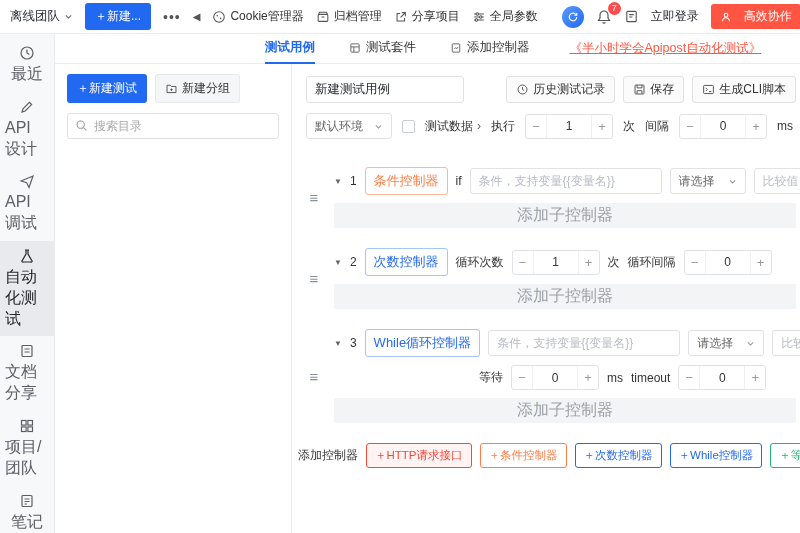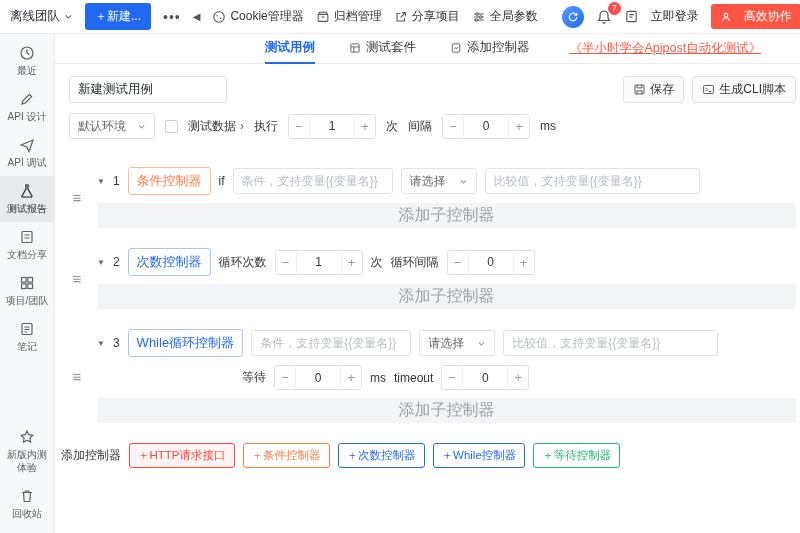--- a/index.html
+++ b/index.html
@@ -23,21 +23,21 @@
   .login{font-size:12px;color:#1f2329;cursor:pointer;}
   .collab-btn{background:#ff5542;color:#fff;border:none;border-radius:3px;padding:4px 9px;font-size:12px;display:flex;align-items:center;gap:12px;cursor:pointer;}
 
   
   .body{display:flex;height:499px;}
   .sidebar{width:55px;background:#f7f8fa;border-right:1px solid #ececec;display:flex;flex-direction:column;padding:4px 0 6px;flex:none;}
   .side-item{display:flex;flex-direction:column;align-items:center;gap:3px;padding:7px 2px;color:#5c6066;cursor:pointer;}
   .side-item svg{stroke:#5c6066;}
   .side-item.active{background:#e8eaee;color:#24262a;}
   .side-item.active svg{stroke:#24262a;}
-  .slabel{font-size:10px;line-height:1.3;text-align:center;max-width:44px;word-break:break-all;}
+  .slabel{font-size:16px;line-height:1.3;max-width:44px;word-break:break-all;}
   .side-spacer{flex:1;}
 
   .content{flex:1;display:flex;flex-direction:column;min-width:0;}
   .tabbar{height:30px;display:flex;align-items:center;border-bottom:1px solid #ececec;padding-left:210px;gap:34px;flex:none;white-space:nowrap;}
   .tab{height:30px;display:flex;align-items:center;gap:5px;font-size:12.5px;color:#333;border-bottom:2px solid transparent;cursor:pointer;}
   .tab svg{stroke:#666;}
   .tab.active{color:#2269f2;border-bottom-color:#2269f2;font-weight:700;}
   .tutorial{color:#ff5542;text-decoration:underline;font-size:12.5px;margin-left:6px;cursor:pointer;}
 
   .content-body{flex:1;display:flex;min-height:0;}
@@ -73,21 +73,21 @@
   .ctrl-block{flex:1;min-width:0;}
   .ctrl-header{display:flex;align-items:center;gap:8px;white-space:nowrap;margin-bottom:8px;}
   .caret{font-size:8px;color:#666;cursor:pointer;}
   .ctrl-index{font-size:12px;color:#333;}
   .chip{border:1px solid;border-radius:3px;padding:4px 8px;font-size:13px;background:#fff;flex:none;}
   .chip.orange{color:#ff7d45;border-color:#ffb896;}
   .chip.blue{color:#2269f2;border-color:#a7c4fb;}
   .iflabel{color:#333;}
   .text-input{height:26px;border:1px solid #e0e2e6;border-radius:3px;padding:0 8px;font-size:12px;color:#333;outline:none;flex:none;background:#fff;}
   .text-input::placeholder{color:#b8bcc4;}
-  .w-cond{width:160px;}
+  .w-cond{width:192px;}
   .w-cmp{width:215px;}
   .sel-sm{width:76px;}
   .row2{margin-left:145px;display:flex;align-items:center;gap:8px;white-space:nowrap;margin-bottom:8px;}
   .add-sub{height:25px;background:#f3f4f6;border-radius:2px;display:flex;align-items:center;justify-content:center;color:#9ca1a8;font-size:16px;cursor:pointer;}
 
   .footer-row{margin-top:14px;margin-left:-8px;display:flex;align-items:center;gap:8px;font-size:12px;white-space:nowrap;}
   .footer-label{color:#333;flex:none;}
   .chip-btn{border:1px solid;border-radius:3px;padding:4px 8px;font-size:11.5px;background:#fff;cursor:pointer;flex:none;}
   .chip-btn.red{color:#f5483b;border-color:#f5483b;background:#fff4f3;}
   .chip-btn.orange{color:#ff7d45;border-color:#ff7d45;}
@@ -196,21 +196,21 @@
       <div class="side-item">
         <svg width="16" height="16" viewBox="0 0 16 16" fill="none" stroke-width="1.2">
             <path d="M2 8l12-5-4 11.5-2.3-4.7L2 8z"></path>
           </svg>
         <span class="slabel">API 调试</span>
       </div>
       <div class="side-item active">
         <svg width="16" height="16" viewBox="0 0 16 16" fill="none" stroke-width="1.2">
             <path d="M6 2h4M7 2.5v3.5l-3.6 6.2A1 1 0 004.3 14h7.4a1 1 0 00.9-1.8L9 6V2.5"></path>
           </svg>
-        <span class="slabel">测试报告</span>
+        <span class="slabel">自动化测试</span>
       </div>
       <div class="side-item">
         <svg width="16" height="16" viewBox="0 0 16 16" fill="none" stroke-width="1.2">
             <rect x="3" y="2.5" width="10" height="11" rx="1"></rect>
             <path d="M5.5 6h5M5.5 9h5"></path>
           </svg>
         <span class="slabel">文档分享</span>
       </div>
       <div class="side-item">
         <svg width="16" height="16" viewBox="0 0 16 16" fill="none" stroke-width="1.2">
@@ -263,26 +263,54 @@
               <rect x="3" y="2.5" width="10" height="11" rx="1"></rect>
               <path d="M5.5 9.5l2-2 1.5 1.5 2-2.5"></path>
             </svg>
           <span>添加控制器</span>
         </div>
         <span class="tutorial">《半小时学会Apipost自动化测试》</span>
       </div>
 
       <div class="content-body">
 
+        <aside class="tree">
+          <div class="tree-buttons">
+            <button class="btn-primary">＋新建测试</button>
+            <button class="btn-light">
+              <svg width="13" height="13" viewBox="0 0 16 16" fill="none" stroke-width="1.2">
+                  <path d="M2.5 4h4L8 5.5h5.5V13h-11z"></path>
+                  <path d="M8 8v3M6.5 9.5h3"></path>
+                </svg>
+              <span>新建分组</span>
+            </button>
+          </div>
+          <div class="search-box">
+            <span class="search-icon">
+              <svg width="13" height="13" viewBox="0 0 16 16" fill="none" stroke="#999" stroke-width="1.3">
+                  <circle cx="7" cy="7" r="4.5"></circle>
+                  <path d="M10.5 10.5L14 14"></path>
+                </svg>
+            </span>
+            <input placeholder="搜索目录" style="">
+          </div>
+        </aside>
 
         <main class="main">
 
           <div class="case-row">
             <input class="case-input" value="新建测试用例" style="">
             <div class="actions">
+              <button class="btn-ghost">
+                <svg width="13" height="13" viewBox="0 0 16 16" fill="none" stroke-width="1.2">
+                    <circle cx="8" cy="8" r="5.5"></circle>
+                    <path d="M8 5v3l2 1.3"></path>
+                  </svg>
+                <span>历史测试记录</span>
+              </button>
               <button class="btn-ghost">
                 <svg width="13" height="13" viewBox="0 0 16 16" fill="none" stroke-width="1.2">
                     <rect x="2.5" y="2.5" width="11" height="11" rx="1"></rect>
                     <path d="M5 2.5V6h6V2.5M5 13.5V9.5h6v4"></path>
                   </svg>
                 <span>保存</span>
               </button>
               <button class="btn-ghost">
                 <svg width="13" height="13" viewBox="0 0 16 16" fill="none" stroke-width="1.2">
                     <rect x="2" y="3" width="12" height="10" rx="1"></rect>

